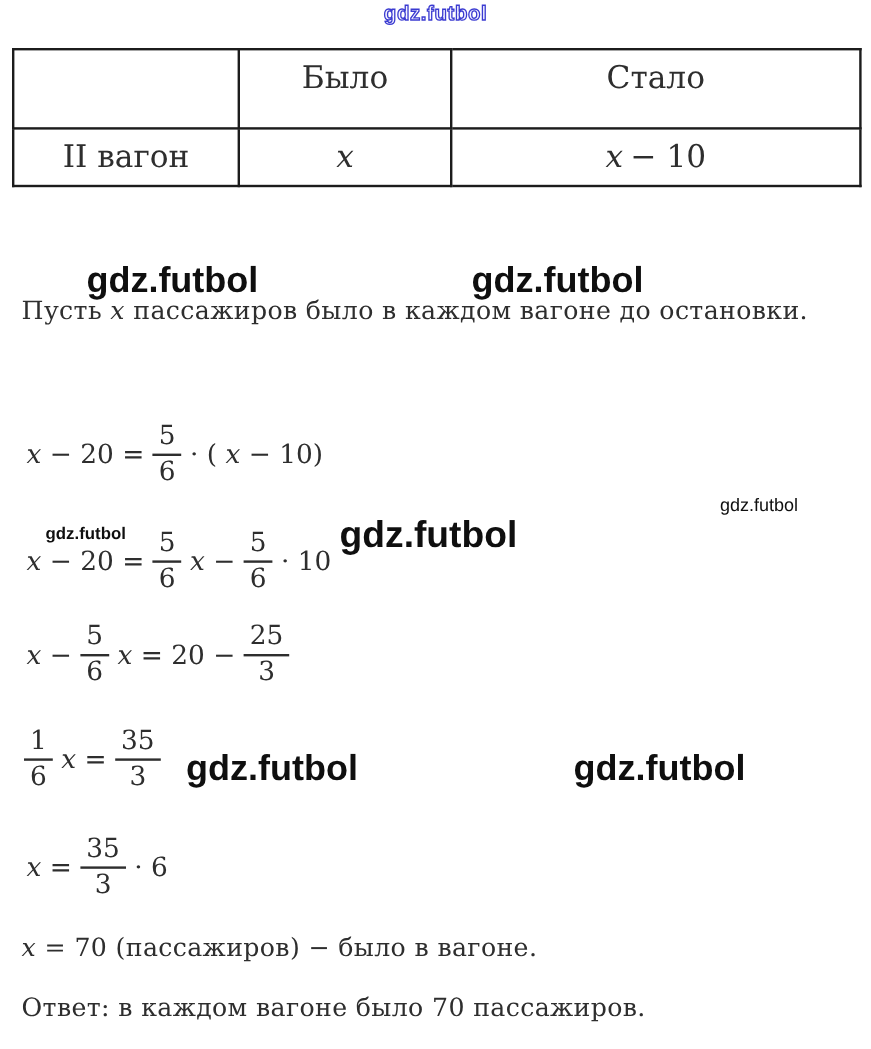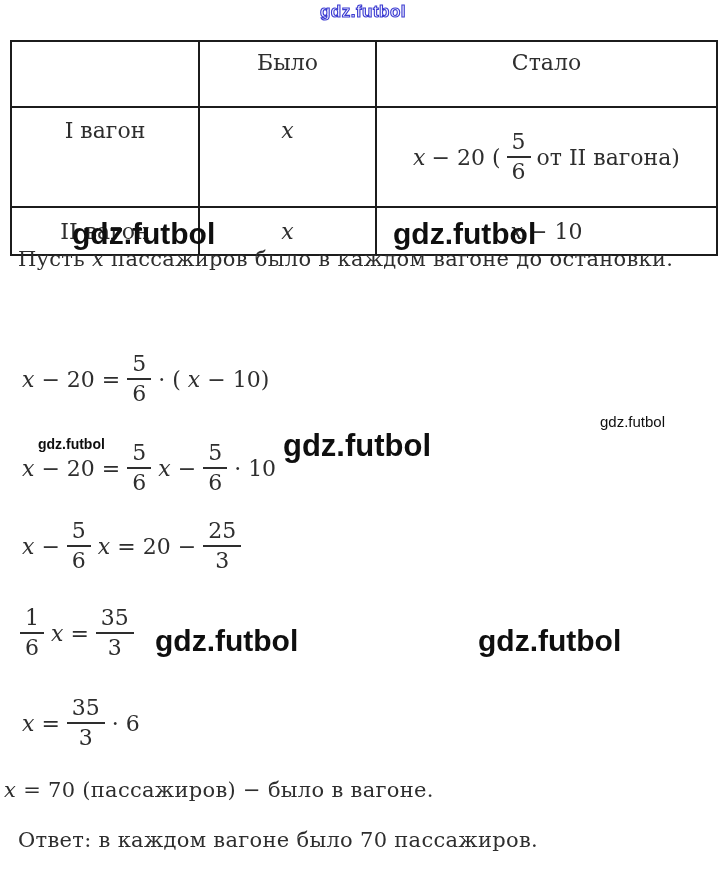--- a/index.html
+++ b/index.html
@@ -22,21 +22,21 @@
     position:absolute; font-family:"Liberation Sans", sans-serif; font-weight:600;
     font-size:14px; color:#0f0f0f; z-index:3; white-space:nowrap;
   }
 
   
   table.vagon {
     position:absolute; left:10px; top:40px; width:706px;
     border-collapse:collapse; table-layout:fixed; z-index:1;
   }
   table.vagon td, table.vagon th {
-    border:2px solid #1c1c1c; font-size:22px; font-weight:normal;
+    border:2px solid #1c1c1c; font-size:26px; font-weight:normal;
     text-align:center; padding:0; color:#2e2e2e;
   }
   tr.hdr th { height:56px; vertical-align:top; padding-top:8px; }
   tr.r1 td { height:88px; }
   tr.r1 td.top { vertical-align:top; padding-top:10px; }
   tr.r2 td { height:46px; vertical-align:middle; }
   .cellmath { display:flex; align-items:center; justify-content:center; gap:6px; height:100%; }
 
   
   .eq { position:absolute; display:flex; align-items:center; gap:7px; font-size:22px; z-index:1; white-space:pre; }
@@ -59,35 +59,20 @@
     <colgroup>
         <col style="width:188px">
         <col style="width:177px">
         <col style="width:341px">
       </colgroup>
     <tbody>
         <tr class="hdr">
       <th></th>
       <th>Было</th>
       <th>Стало</th>
-    </tr>
-    <tr class="r1">
-      <td class="top">I вагон</td>
-      <td class="top"><span class="var">x</span></td>
-      <td>
-        <div class="cellmath">
-          <span class="var">x</span>
-          <span>− 20 (</span>
-          <span class="frac">
-            <span class="num">5</span>
-            <span class="den">6</span>
-          </span>
-          <span>от II вагона)</span>
-        </div>
-      </td>
     </tr>
     <tr class="r2">
       <td>II вагон</td>
       <td><span class="var">x</span></td>
       <td>
         <div class="cellmath">
           <span class="var">x</span>
           <span>− 10</span>
         </div>
       </td>
@@ -169,17 +154,17 @@
   <div class="eq" style="left:22px; top:696px;">
     <span class="var">x</span>
     <span>=</span>
     <span class="frac">
       <span class="num">35</span>
       <span class="den">3</span>
     </span>
     <span>· 6</span>
   </div>
 
-  <div class="line" style="left:4px; top:778px;"><span class="var">x</span><span> = 70 (пассажиров) − было в вагоне.</span></div>
+  <div class="line" style="left:18px; top:778px;"><span class="var">x</span><span> = 70 (пассажиров) − было в вагоне.</span></div>
 
   <div class="line" style="left:18px; top:828px;">Ответ: в каждом вагоне было 70 пассажиров.</div>
 
 </div>
 
 </body></html>

